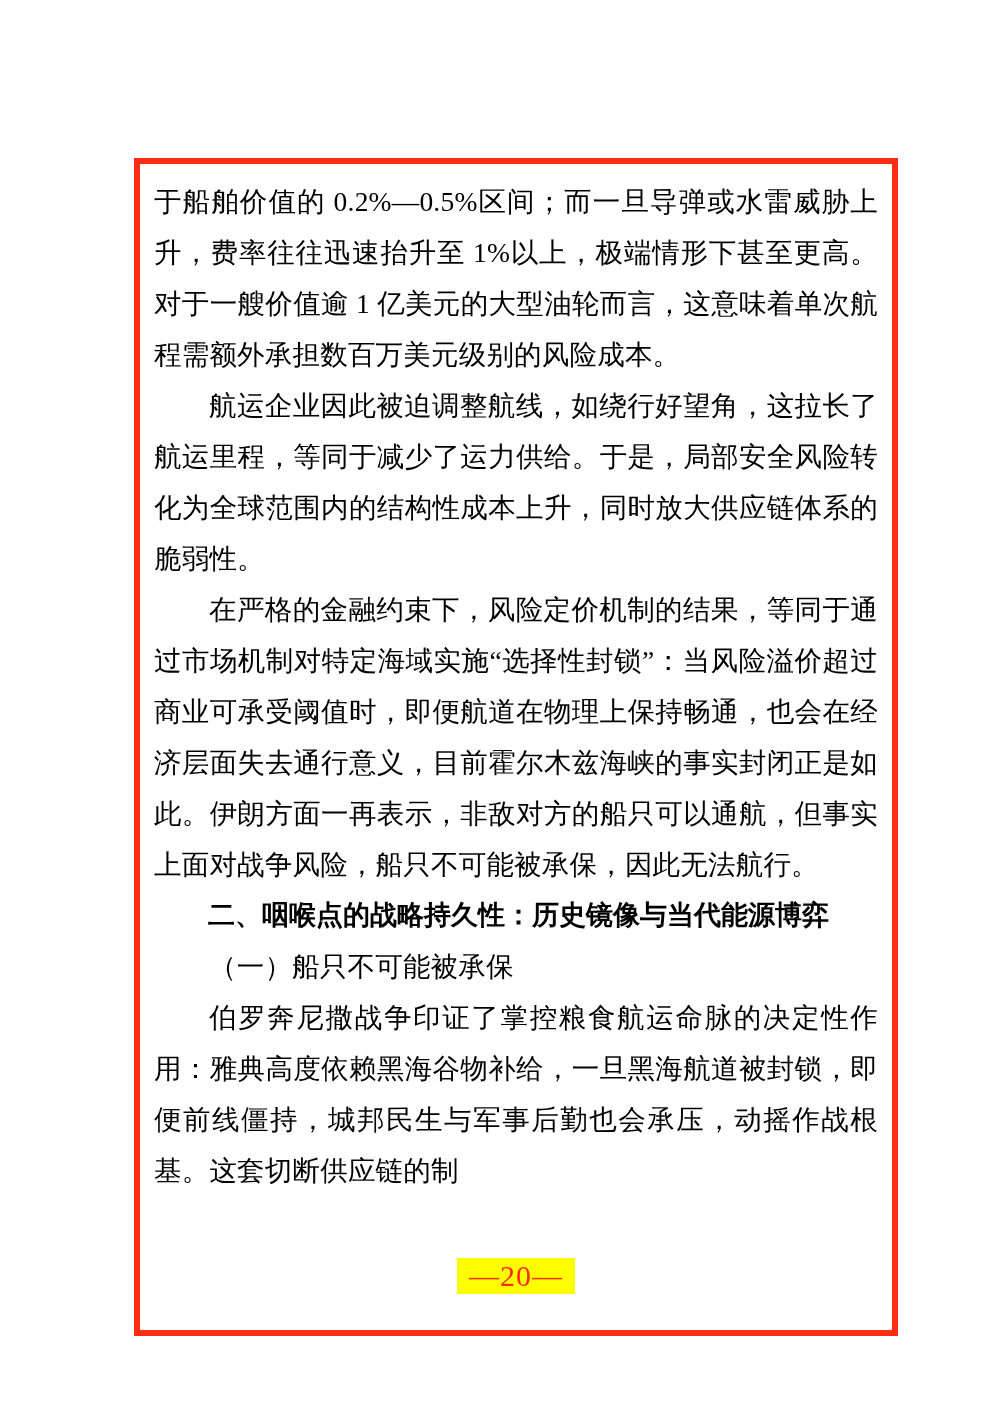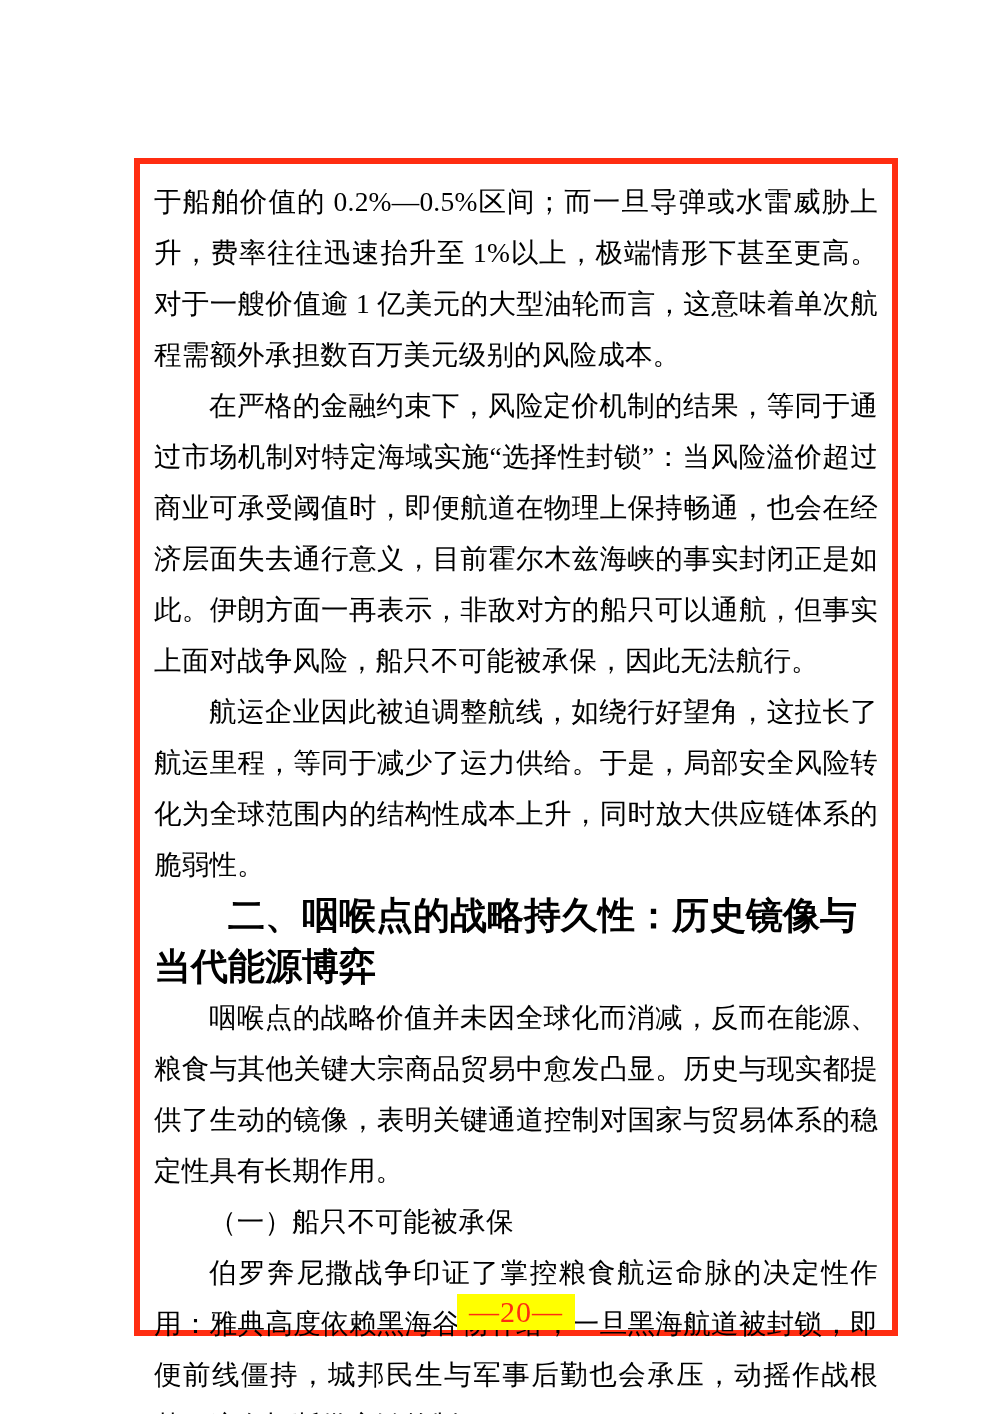--- a/index.html
+++ b/index.html
@@ -47,21 +47,21 @@
     text-align: justify;
     text-justify: inter-ideograph;
     letter-spacing: 0.2px;
     font-family: "Liberation Serif", serif;
   }
   p.indent {
     text-indent: 2em;
   }
   p.heading {
     margin: 0;
-    font-size: 37px;
+    font-size: 27px;
     line-height: 51px;
     font-weight: bold;
     text-indent: 2em;
     color: #000000;
     font-family: "Liberation Sans", sans-serif;
   }
   .footer {
     position: absolute;
     left: 0;
     top: 1258px;
@@ -69,35 +69,33 @@
     text-align: center;
   }
   .page-number {
     display: inline-block;
     background: #ffff00;
     color: #ff2d11;
     font-size: 30px;
     font-family: "Liberation Serif", serif;
     padding: 1px 12px;
     letter-spacing: 1px;
-    margin-top: 36px;
   }
 </style>
 </head>
 <body>
 
 <div class="page">
   <div class="page-border"></div>
 
   <div class="content">
     <p class="para">于船舶价值的 0.2%—0.5%区间；而一旦导弹或水雷威胁上升，费率往往迅速抬升至 1%以上，极端情形下甚至更高。对于一艘价值逾 1 亿美元的大型油轮而言，这意味着单次航程需额外承担数百万美元级别的风险成本。</p>
+    <p class="para indent">航运企业因此被迫调整航线，如绕行好望角，这拉长了航运里程，等同于减少了运力供给。于是，局部安全风险转化为全球范围内的结构性成本上升，同时放大供应链体系的脆弱性。</p>
     <p class="para indent">在严格的金融约束下，风险定价机制的结果，等同于通过市场机制对特定海域实施“选择性封锁”：当风险溢价超过商业可承受阈值时，即便航道在物理上保持畅通，也会在经济层面失去通行意义，目前霍尔木兹海峡的事实封闭正是如此。伊朗方面一再表示，非敌对方的船只可以通航，但事实上面对战争风险，船只不可能被承保，因此无法航行。</p>
-    <p class="para indent">航运企业因此被迫调整航线，如绕行好望角，这拉长了航运里程，等同于减少了运力供给。于是，局部安全风险转化为全球范围内的结构性成本上升，同时放大供应链体系的脆弱性。</p>
     <p class="heading">二、咽喉点的战略持久性：历史镜像与当代能源博弈</p>
-    <p class="para indent">咽喉点的战略价值并未因全球化而消减，反而在能源、粮食与其他关键大宗商品贸易中愈发凸显。历史与现实都提供了生动的镜像，表明关键通道控制对国家与贸易体系的稳定性具有长期作用。</p>
     <p class="para indent">（一）船只不可能被承保</p>
     <p class="para indent">伯罗奔尼撒战争印证了掌控粮食航运命脉的决定性作用：雅典高度依赖黑海谷物补给，一旦黑海航道被封锁，即便前线僵持，城邦民生与军事后勤也会承压，动摇作战根基。这套切断供应链的制</p>
   </div>
 
   <div class="footer">
     <span class="page-number">—20—</span>
   </div>
 </div>
 
 </body></html>

